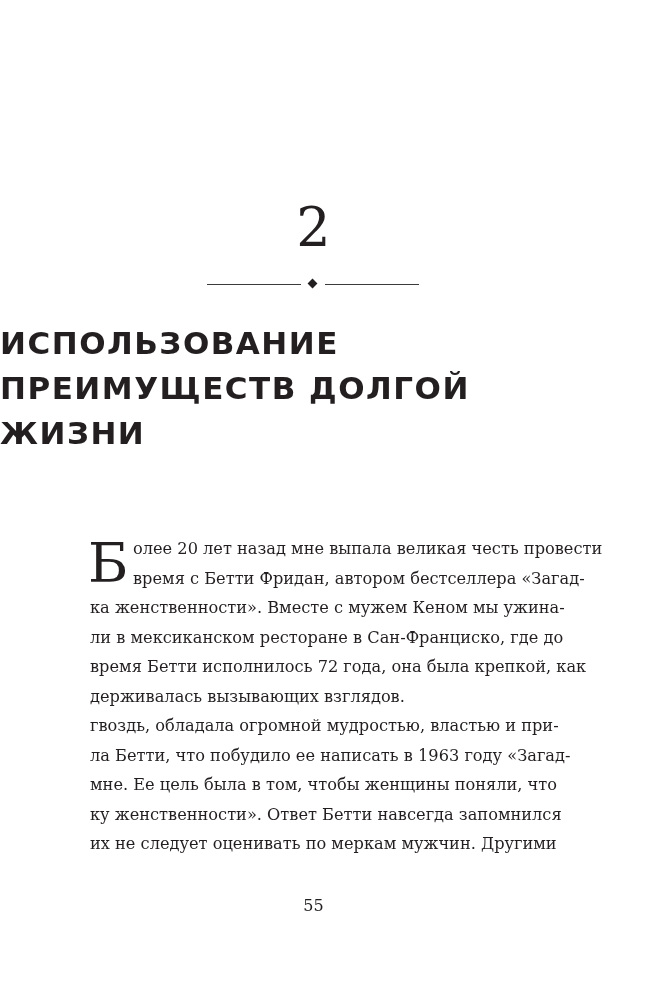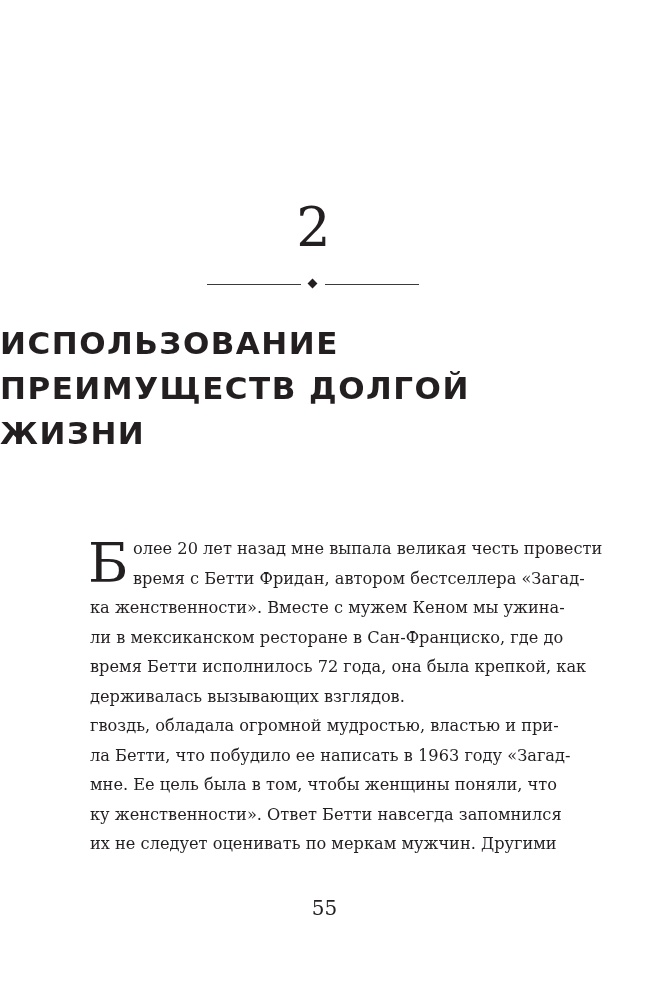--- a/index.html
+++ b/index.html
@@ -94,23 +94,22 @@
     line-height: 55px;
     color: #231f20;
   }
   .page-number {
     position: absolute;
     left: 0;
     width: 627px;
     top: 896px;
     text-align: center;
     font-family: "DejaVu Serif", serif;
-    font-size: 20px;
+    font-size: 16px;
     color: #231f20;
-    padding-left: 11px;
   }
 </style>
 </head>
 <body>
 
 <div class="chapter-number">2</div>
 
 <div class="separator">
   <div class="sep-line left"></div>
   <div class="sep-diamond"></div>

